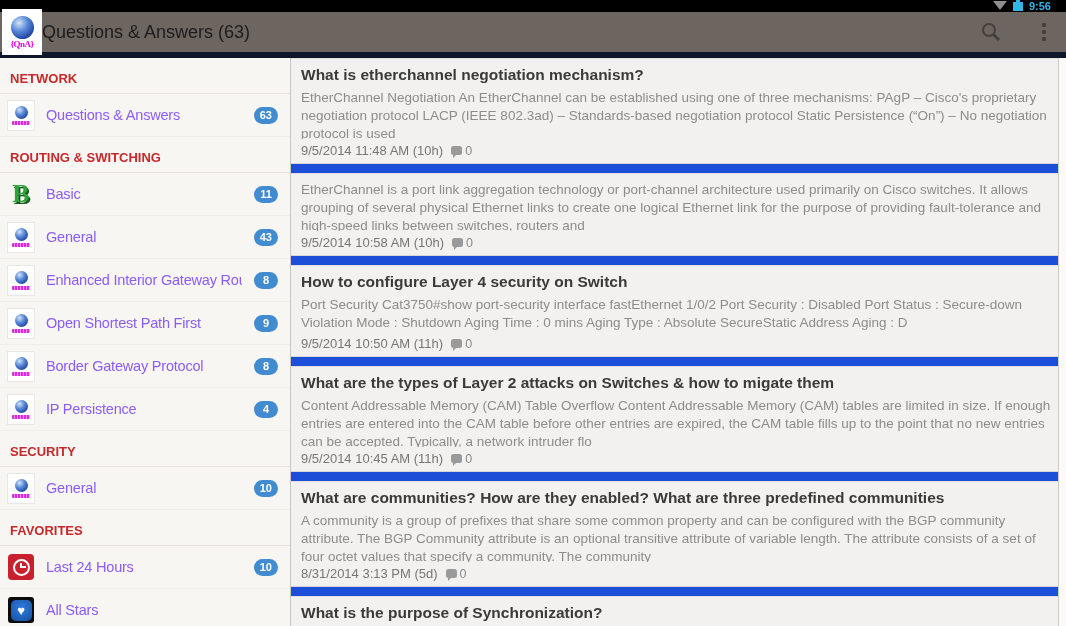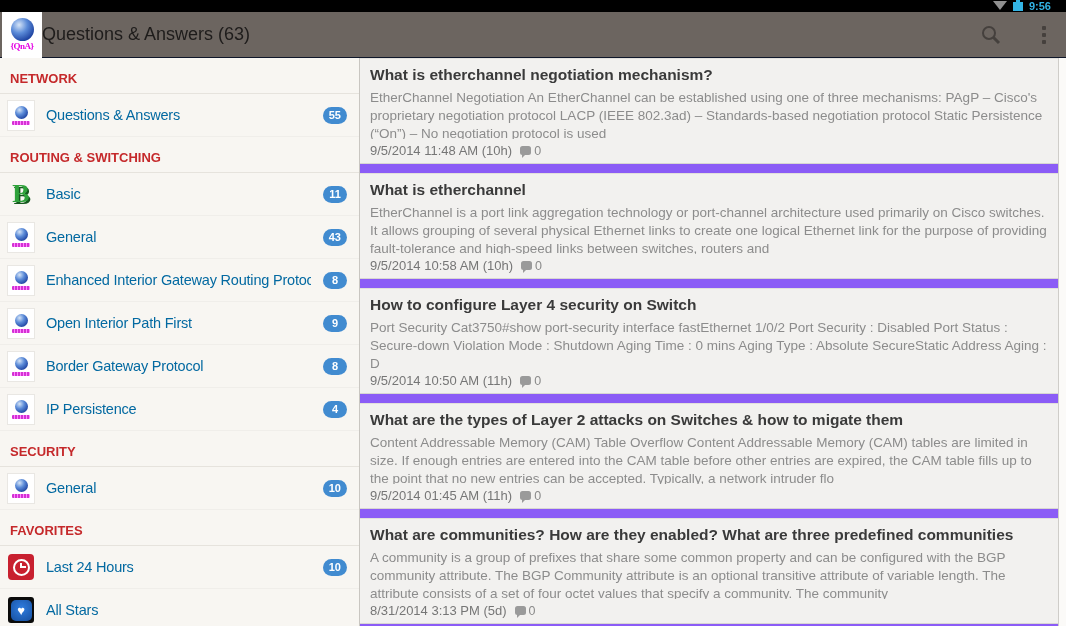--- a/index.html
+++ b/index.html
@@ -11,39 +11,39 @@
   }
 
   
   .status-bar { height:12px; background:#000; display:flex; justify-content:flex-end; align-items:center; gap:6px; padding-right:15px; }
   .wifi-ic { width:0; height:0; border-left:7px solid transparent; border-right:7px solid transparent; border-top:9px solid #8f8f8f; margin-bottom:1px; }
   .batt-ic { width:10px; height:9px; background:#33B5E5; position:relative; }
   .batt-ic::before { content:""; position:absolute; top:-2px; left:3px; width:4px; height:2px; background:#33B5E5; }
   .sb-time { color:#33B5E5; font-size:11px; font-weight:bold; line-height:12px; }
 
   
-  .action-bar { height:46px; background:#6C6560; display:flex; align-items:center; position:relative; border-bottom:1px solid #0f172a; }
+  .action-bar { height:46px; background:#6C6560; display:flex; align-items:center; position:relative; border-bottom:6px solid #0f172a; }
   .app-icon { width:40px; height:46px; background:#fff; margin-left:2px; display:flex; flex-direction:column; align-items:center; justify-content:center; }
   .globe-big { width:23px; height:23px; border-radius:50%;
     background:radial-gradient(circle at 35% 30%, #d5e4f7 0%, #5b8bd8 38%, #1b3f9e 78%, #0e2a70 100%); }
   .app-icon-label { color:#E400E4; font-size:9px; font-weight:bold; font-family:"Liberation Serif", serif; letter-spacing:-0.5px; }
   .ab-title { color:#1e1c1b; font-size:18px; }
   .ab-actions { position:absolute; right:6px; top:0; bottom:0; display:flex; align-items:center; gap:26px; }
   .search-btn { width:34px; height:34px; display:flex; align-items:center; justify-content:center; }
   .overflow-btn { width:20px; height:34px; display:flex; flex-direction:column; align-items:center; justify-content:center; gap:3px; margin-right:6px;}
   .overflow-btn i { width:4px; height:4px; background:#45403d; border-radius:1px; }
 
   
   .content { display:flex; height:568px; overflow:hidden; }
 
   
-  .sidebar { width:360px; flex-shrink:0; background:#F8F6F2; border-right:1px solid #C9C6C1; overflow:hidden; }
+  .sidebar { width:291px; flex-shrink:0; background:#F8F6F2; border-right:1px solid #C9C6C1; overflow:hidden; }
   .sb-header { height:36px; display:flex; align-items:flex-end; padding:0 12px 7px 10px; color:#C5292B; font-weight:bold; font-size:13px; border-bottom:1px solid #E6E3DD; }
   .sb-item { height:43px; display:flex; align-items:center; padding:0 12px 0 8px; gap:12px; cursor:pointer; border-bottom:1px solid rgba(0,0,0,0.03); }
-  .sb-label { flex:1; color:#0369a1; font-size:14.5px; letter-spacing:-0.2px; white-space:nowrap; overflow:hidden; }
+  .sb-label { flex:1; color:#8b5cf6; font-size:14.5px; letter-spacing:-0.2px; white-space:nowrap; overflow:hidden; }
   .badge { background:#418BD0; color:#fff; font-size:11px; font-weight:bold; border-radius:9px; min-width:24px; height:17px; line-height:17px; text-align:center; padding:0 6px; }
 
   .icon-box { width:26px; height:29px; background:#fff; box-shadow:0 0 0 1px rgba(0,0,0,0.06); display:flex; flex-direction:column; align-items:center; justify-content:center; flex-shrink:0; }
   .globe-sm { width:13px; height:13px; border-radius:50%;
     background:radial-gradient(circle at 35% 30%, #d5e4f7 0%, #5b8bd8 38%, #1b3f9e 80%); }
   .mag-bar { width:18px; height:4px; margin-top:2px; border-radius:1px;
     background:repeating-linear-gradient(90deg, #D431D4 0 2px, #f8f 2px 3px); }
 
   .basic-b-icon { width:26px; height:29px; display:flex; align-items:center; justify-content:center; flex-shrink:0; }
   .basic-b-icon::after { content:"B"; font-family:"Liberation Serif", serif; font-weight:bold; font-size:26px; color:#2FA23B; text-shadow:1.5px 1.5px 0 #15581e; }
@@ -51,21 +51,21 @@
   .clock-icon { width:26px; height:26px; background:#C8202F; border-radius:4px; display:flex; align-items:center; justify-content:center; flex-shrink:0; }
   .clock-face { width:17px; height:17px; border:2px solid #fff; border-radius:50%; position:relative; }
   .clock-face::before { content:""; position:absolute; left:5px; top:2px; width:2px; height:5px; background:#fff; }
   .clock-face::after  { content:""; position:absolute; left:6px; top:5px; width:5px; height:2px; background:#fff; }
 
   .heart-icon { width:26px; height:26px; background:#0b0b0b; border-radius:3px; display:flex; align-items:center; justify-content:center; flex-shrink:0; }
   .heart-inner { width:21px; height:21px; border-radius:5px; background:radial-gradient(circle at 50% 40%, #2f7de0, #174f9e); display:flex; align-items:center; justify-content:center; }
   .heart-inner::after { content:"♥"; color:#fff; font-size:13px; line-height:1; }
 
   
-  .main { flex:1; position:relative; overflow:hidden; background:#8b5cf6; padding-right:2px; }
+  .main { flex:1; position:relative; overflow:hidden; background:#1d4ed8; padding-right:2px; }
   .scroll-gutter { position:absolute; right:0; top:0; bottom:0; width:8px; background:#FBFAF8; border-left:1px solid #CFCDC9; }
   .q-item { background:#F2F1EF; border-top:1px solid #E2E0DC; border-bottom:1px solid #D8D6D2; padding:7px 12px 5px 10px; margin-bottom:9px; cursor:pointer; }
   .q-title { color:#3A3A3A; font-size:15.5px; font-weight:bold; margin-bottom:5px; }
   .q-excerpt { color:#8C8C8C; font-size:13.5px; line-height:18px; display:-webkit-box; -webkit-line-clamp:3; -webkit-box-orient:vertical; overflow:hidden; max-height:50px; }
   .q-meta { color:#767676; font-size:13px; margin-top:4px; display:flex; align-items:center; }
   .bubble-icon { width:11px; height:9px; background:#9a9a9a; border-radius:2.5px; position:relative; display:inline-block; margin:0 3px 0 8px; }
   .bubble-icon::after { content:""; position:absolute; left:2px; bottom:-3px; border:3px solid transparent; border-top-color:#9a9a9a; border-left-color:#9a9a9a; }
   .q-comments { color:#8a8a8a; font-size:12.5px; }
 </style>
 </head>
@@ -101,21 +101,21 @@
 <div class="content">
 
   <div class="sidebar">
       <div class="sb-header">NETWORK</div>
       <div class="sb-item">
         <span class="icon-box">
           <span class="globe-sm"></span>
           <span class="mag-bar"></span>
         </span>
         <span class="sb-label">Questions &amp; Answers</span>
-        <span class="badge">55</span>
+        <span class="badge">63</span>
       </div>
       <div class="sb-header">ROUTING &amp; SWITCHING</div>
       <div class="sb-item">
         <span class="basic-b-icon"></span>
         <span class="sb-label">Basic</span>
         <span class="badge">11</span>
       </div>
       <div class="sb-item">
         <span class="icon-box">
           <span class="globe-sm"></span>
@@ -130,21 +130,21 @@
           <span class="mag-bar"></span>
         </span>
         <span class="sb-label">Enhanced Interior Gateway Routing Protocol</span>
         <span class="badge">8</span>
       </div>
       <div class="sb-item">
         <span class="icon-box">
           <span class="globe-sm"></span>
           <span class="mag-bar"></span>
         </span>
-        <span class="sb-label">Open Interior Path First</span>
+        <span class="sb-label">Open Shortest Path First</span>
         <span class="badge">9</span>
       </div>
       <div class="sb-item">
         <span class="icon-box">
           <span class="globe-sm"></span>
           <span class="mag-bar"></span>
         </span>
         <span class="sb-label">Border Gateway Protocol</span>
         <span class="badge">8</span>
       </div>
@@ -186,42 +186,41 @@
   <div class="q-item">
         <div class="q-title">What is etherchannel negotiation mechanism?</div>
         <div class="q-excerpt">EtherChannel Negotiation An EtherChannel can be established using one of three mechanisms: PAgP – Cisco's proprietary negotiation protocol LACP (IEEE 802.3ad) – Standards-based negotiation protocol Static Persistence (“On”) – No negotiation protocol is used</div>
         <div class="q-meta">
           <span>9/5/2014 11:48 AM (10h)</span>
           <span class="bubble-icon"></span>
           <span class="q-comments">0</span>
         </div>
       </div>
       <div class="q-item">
-        <div class="q-title">What is etherchannel</div>
         <div class="q-excerpt">EtherChannel is a port link aggregation technology or port-channel architecture used primarily on Cisco switches. It allows grouping of several physical Ethernet links to create one logical Ethernet link for the purpose of providing fault-tolerance and high-speed links between switches, routers and</div>
         <div class="q-meta">
           <span>9/5/2014 10:58 AM (10h)</span>
           <span class="bubble-icon"></span>
           <span class="q-comments">0</span>
         </div>
       </div>
       <div class="q-item">
         <div class="q-title">How to configure Layer 4 security on Switch</div>
         <div class="q-excerpt">Port Security Cat3750#show port-security interface fastEthernet 1/0/2 Port Security : Disabled Port Status : Secure-down Violation Mode : Shutdown Aging Time : 0 mins Aging Type : Absolute SecureStatic Address Aging : D</div>
         <div class="q-meta">
           <span>9/5/2014 10:50 AM (11h)</span>
           <span class="bubble-icon"></span>
           <span class="q-comments">0</span>
         </div>
       </div>
       <div class="q-item">
         <div class="q-title">What are the types of Layer 2 attacks on Switches &amp; how to migate them</div>
         <div class="q-excerpt">Content Addressable Memory (CAM) Table Overflow Content Addressable Memory (CAM) tables are limited in size. If enough entries are entered into the CAM table before other entries are expired, the CAM table fills up to the point that no new entries can be accepted. Typically, a network intruder flo</div>
         <div class="q-meta">
-          <span>9/5/2014 01:45 AM (11h)</span>
+          <span>9/5/2014 10:45 AM (11h)</span>
           <span class="bubble-icon"></span>
           <span class="q-comments">0</span>
         </div>
       </div>
       <div class="q-item">
         <div class="q-title">What are communities? How are they enabled? What are three predefined communities</div>
         <div class="q-excerpt">A community is a group of prefixes that share some common property and can be configured with the BGP community attribute. The BGP Community attribute is an optional transitive attribute of variable length. The attribute consists of a set of four octet values that specify a community. The community</div>
         <div class="q-meta">
           <span>8/31/2014 3:13 PM (5d)</span>
           <span class="bubble-icon"></span>

